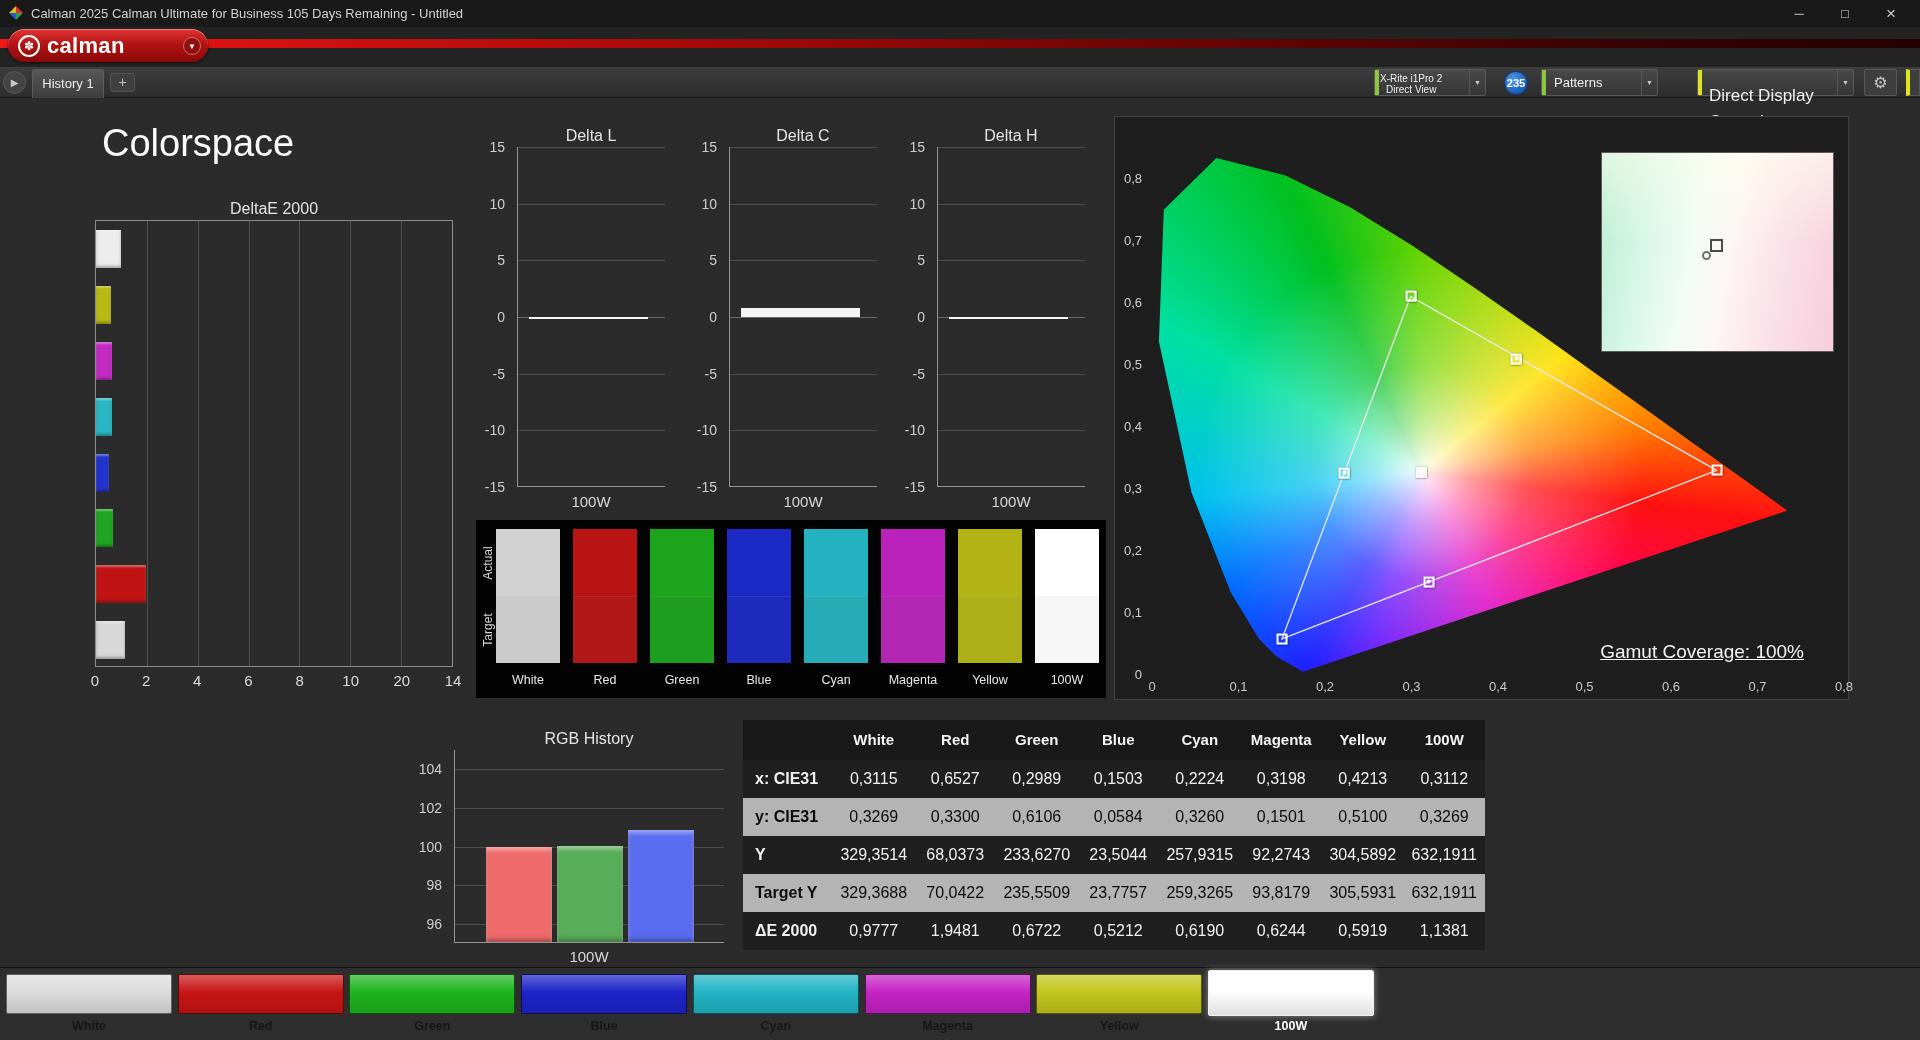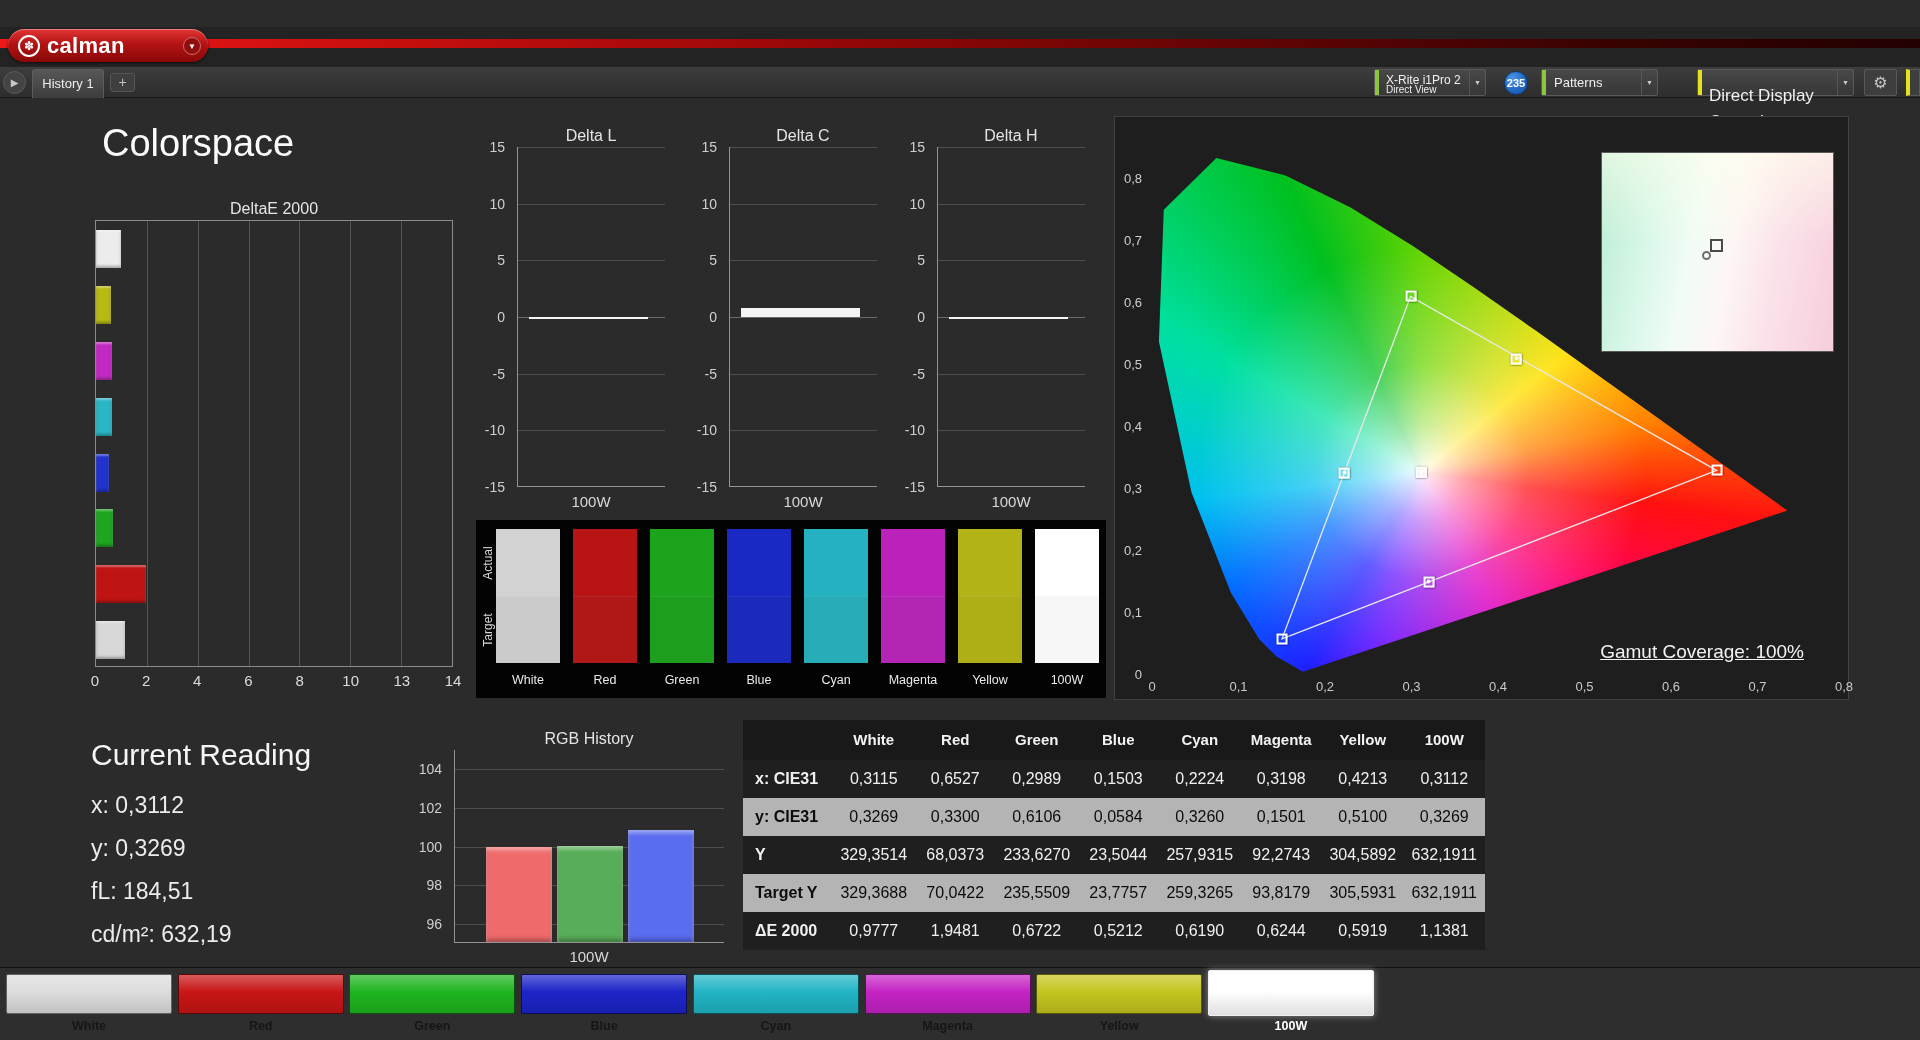--- a/index.html
+++ b/index.html
@@ -39,21 +39,21 @@
     background:linear-gradient(180deg,#575757,#3d3d3d); border:1px solid #5d5d5d; border-bottom:none;
     border-radius:3px 3px 0 0; color:#ececec; font-size:13px; text-align:center; line-height:27px; }
   .tab-add { position:absolute; left:110px; top:6px; width:25px; height:19px; background:#3f3f3f;
     border:1px solid #555; border-radius:3px; color:#c0c0c0; font-size:14px; line-height:16px; text-align:center; }
   .dropdown { position:absolute; top:2px; height:27px; background:linear-gradient(180deg,#484848,#373737);
     border:1px solid #5a5a5a; border-radius:2px; }
   .dropdown .stripe { position:absolute; left:0; top:0; bottom:0; width:4px; }
   .dropdown .dd-arrow { position:absolute; right:0; top:0; bottom:0; width:16px; border-left:1px solid #555;
     color:#cccccc; font-size:7px; text-align:center; line-height:25px; }
   #dd-meter { left:1374px; width:112px; }
-  #dd-meter .l1 { position:absolute; left:11px; top:3px; font-size:12px; color:#f0f0f0; }
+  #dd-meter .l1 { position:absolute; left:5px; top:3px; font-size:10px; color:#f0f0f0; }
   #dd-meter .l2 { position:absolute; left:11px; top:14px; font-size:10px; color:#f0f0f0; }
   #badge-235 { position:absolute; left:1504px; top:4px; width:24px; height:24px; border-radius:50%;
     background:radial-gradient(circle at 35% 30%,#4b93e8,#1b5fb8 70%); border:1px solid #0d3a75;
     color:#ffffff; font-size:11px; font-weight:bold; text-align:center; line-height:23px; }
   #dd-patterns { left:1541px; width:117px; }
   #dd-patterns .txt { position:absolute; left:12px; top:0; line-height:26px; font-size:13px; color:#f0f0f0; }
   #dd-ddc { left:1697px; width:157px; }
   #dd-ddc .txt { position:absolute; left:11px; top:13px; line-height:26px; font-size:17px; color:#f0f0f0; }
   .gear-btn { position:absolute; left:1864px; top:2px; width:33px; height:27px; background:#3e3e3e;
     border:1px solid #585858; border-radius:2px; color:#c4c4c4; font-size:16px; text-align:center; line-height:25px; }
@@ -165,20 +165,29 @@
     background:linear-gradient(180deg,rgba(255,255,255,.30),rgba(255,255,255,0) 45%,rgba(0,0,0,.12)); }
   .pat-lb { position:absolute; left:0; top:51px; width:166px; text-align:center; font-size:12.5px; font-weight:bold; color:#161616; }
   .pat.sel .pat-sw { top:2px; height:46px; border:1px solid #efefef; box-shadow:0 0 7px rgba(255,255,255,.45); }
   .pat.sel .pat-lb { color:#ffffff; }
 </style>
 </head>
 <body>
 
 <div id="app">
 
+  <div id="titlebar">
+    <span class="app-diamond"></span>
+    <span class="win-title">Calman 2025 Calman Ultimate for Business 105 Days Remaining  - Untitled</span>
+    <div class="win-controls">
+      <span class="win-btn">─</span>
+      <span class="win-btn">□</span>
+      <span class="win-btn close">×</span>
+    </div>
+  </div>
 
   <div id="brandbar">
     <div class="brand-stripe"></div>
     <div class="logo-pill">
       <span class="logo-flower">✽</span>
       <span class="logo-text">calman</span>
       <span class="logo-dd">▼</span>
     </div>
   </div>
 
@@ -228,21 +237,21 @@
         <div class="de-bar" style="top: 344.25px; width: 13.915%; background: rgb(192, 20, 20);"></div>
         <div class="de-bar" style="top: 400.125px; width: 8.12929%; background: rgb(216, 216, 216);"></div>
       </div>
     <div id="de-xlabels">
         <div class="de-xlab" style="left: 0%;">0</div>
         <div class="de-xlab" style="left: 14.2857%;">2</div>
         <div class="de-xlab" style="left: 28.5714%;">4</div>
         <div class="de-xlab" style="left: 42.8571%;">6</div>
         <div class="de-xlab" style="left: 57.1429%;">8</div>
         <div class="de-xlab" style="left: 71.4286%;">10</div>
-        <div class="de-xlab" style="left: 85.7143%;">13</div>
+        <div class="de-xlab" style="left: 85.7143%;">20</div>
         <div class="de-xlab" style="left: 100%;">14</div>
       </div>
   </div>
 
   <div class="delta-chart" id="dl">
     <div class="chart-title">Delta L</div>
     <div class="ylabels">
         <div class="ylab" style="top: -8px;">15</div>
         <div class="ylab" style="top: 48.6667px;">10</div>
         <div class="ylab" style="top: 105.333px;">5</div>
@@ -399,27 +408,20 @@
         <div class="cie-xlab" style="left: 75%;">0,6</div>
         <div class="cie-xlab" style="left: 87.5%;">0,7</div>
         <div class="cie-xlab" style="left: 100%;">0,8</div>
       </div>
     <div id="cie-inset">
       <div class="inset-square"></div>
       <div class="inset-circle"></div>
     </div>
   </div>
 
-  <div id="current-reading">
-    <div class="cr-title">Current Reading</div>
-    <div class="cr-line">x: 0,3112</div>
-    <div class="cr-line">y: 0,3269</div>
-    <div class="cr-line">fL: 184,51</div>
-    <div class="cr-line">cd/m²: 632,19</div>
-  </div>
 
   <div id="rgbc">
     <div class="chart-title">RGB History</div>
     <div id="rgb-ylabels">
         <div class="ylab" style="top: 11.3px;">104</div>
         <div class="ylab" style="top: 49.9px;">102</div>
         <div class="ylab" style="top: 88.5px;">100</div>
         <div class="ylab" style="top: 127.1px;">98</div>
         <div class="ylab" style="top: 165.7px;">96</div>
       </div>

